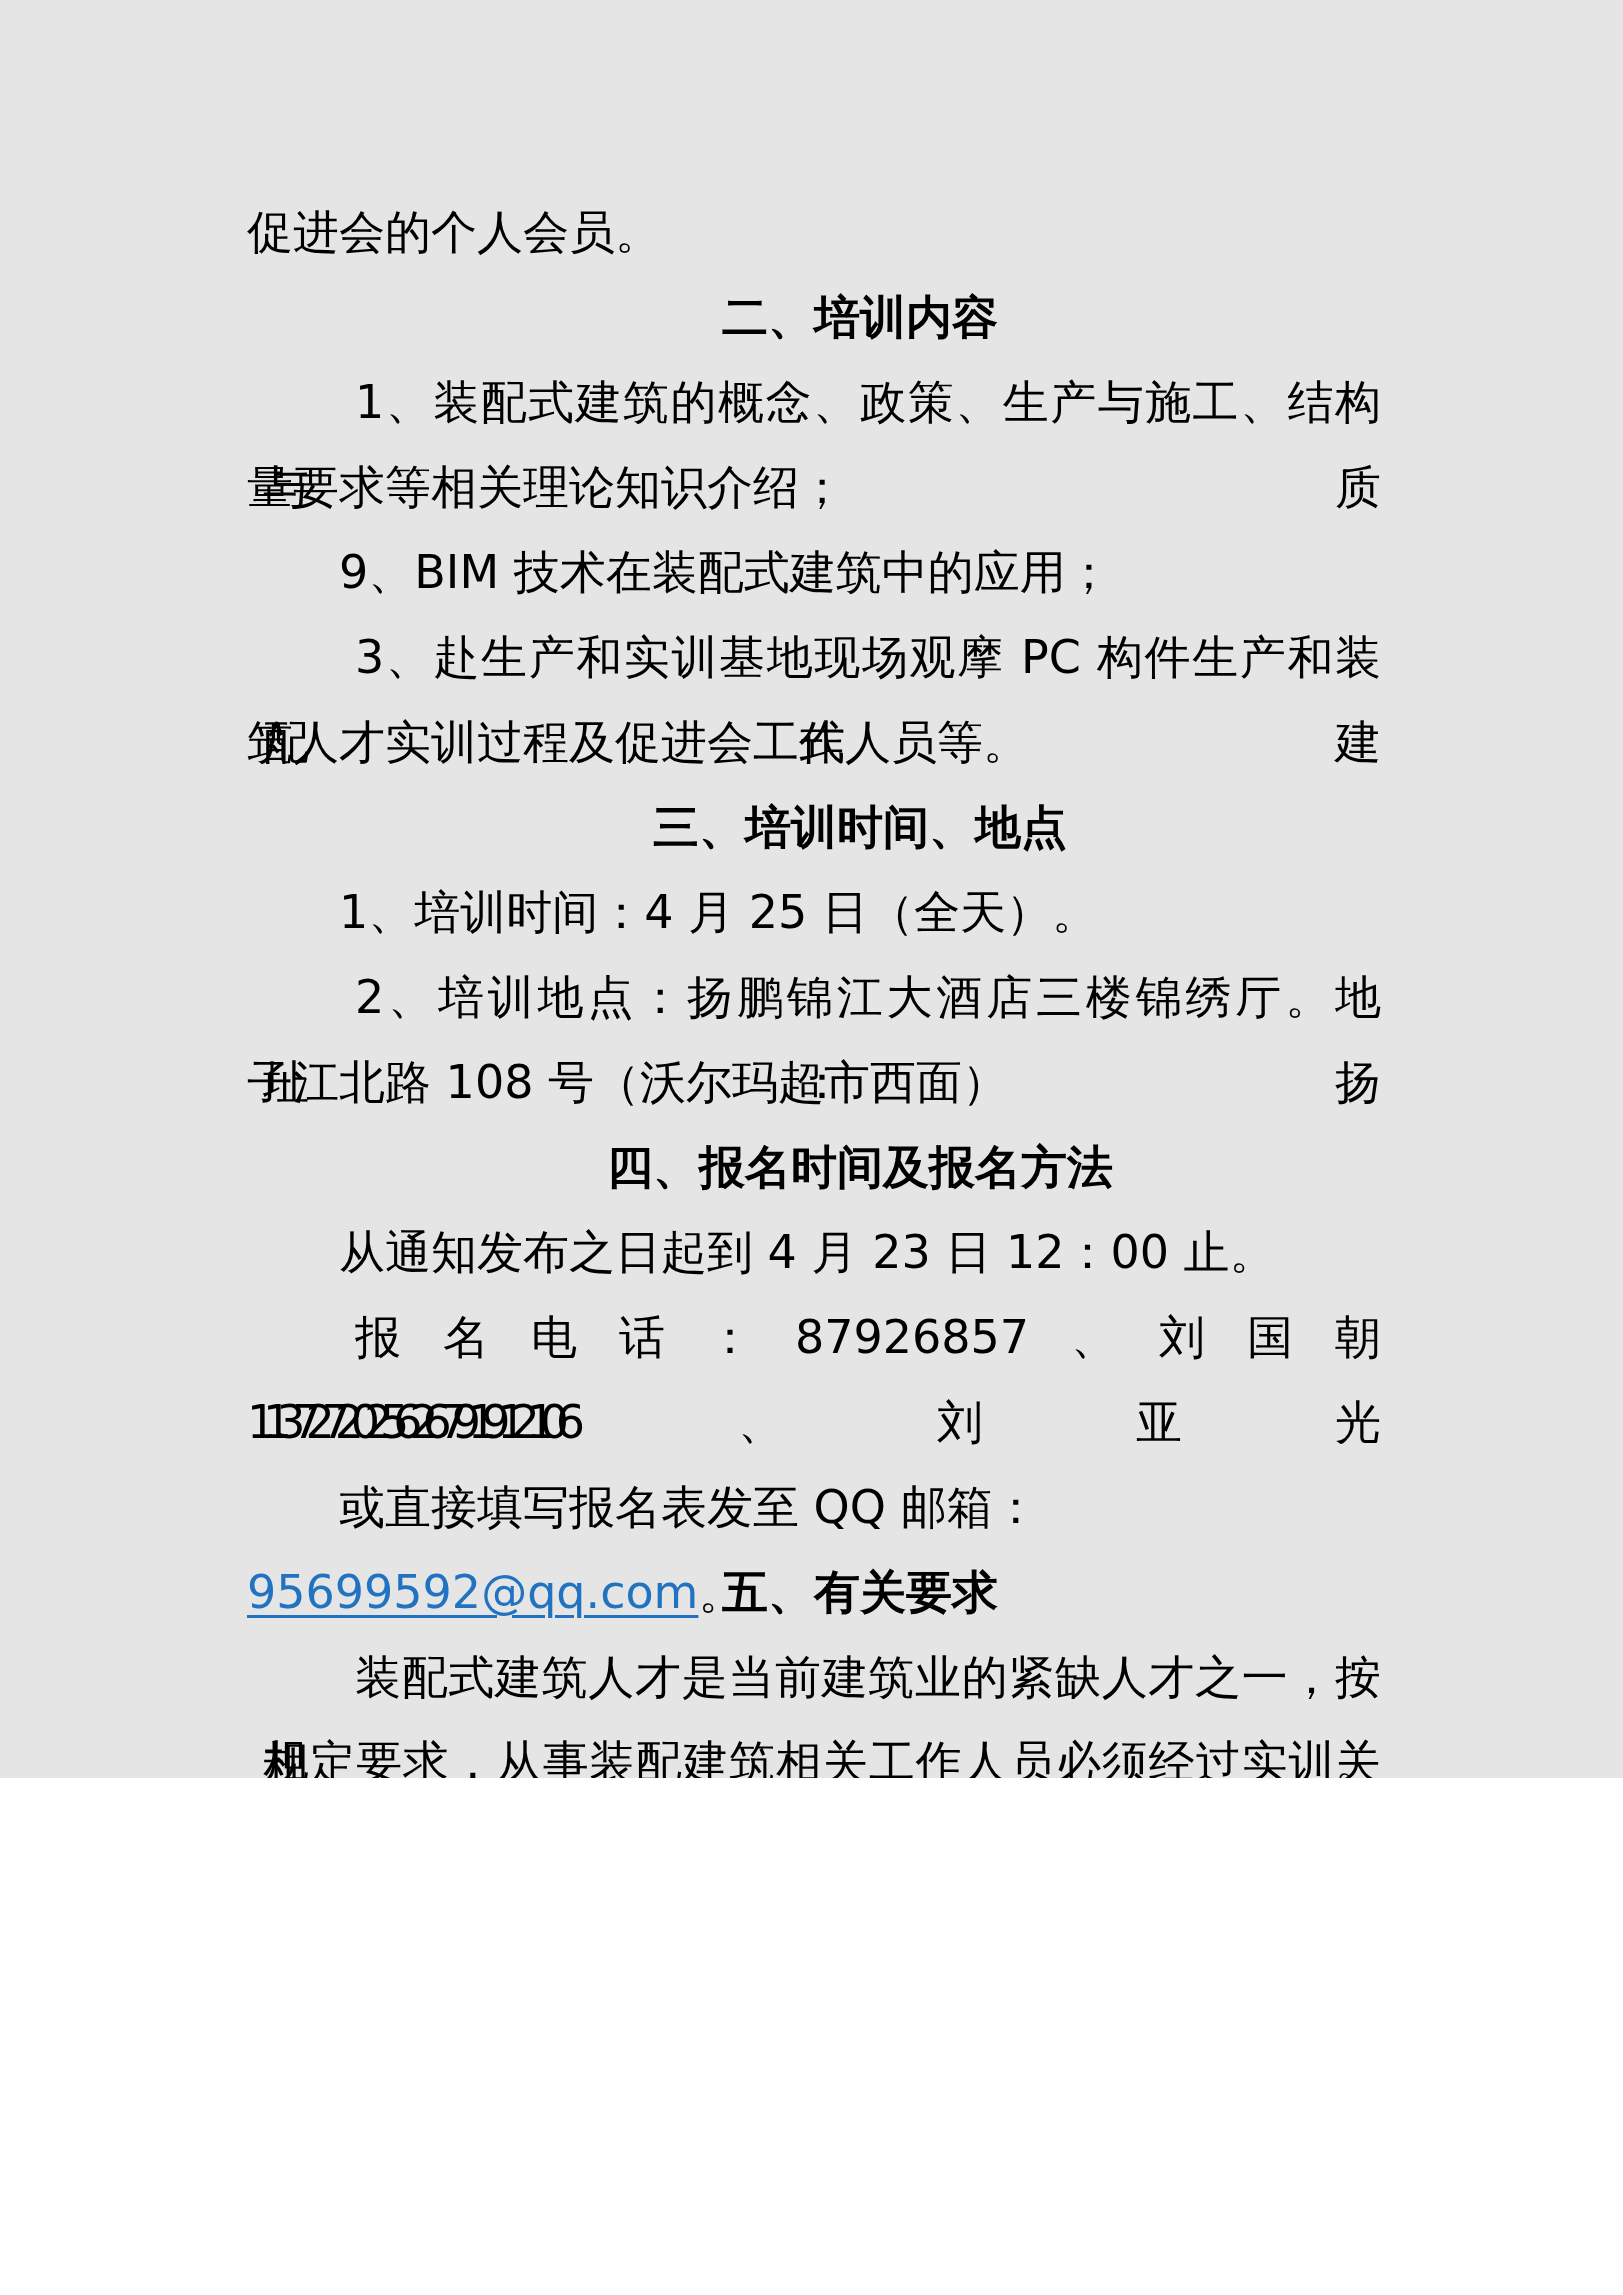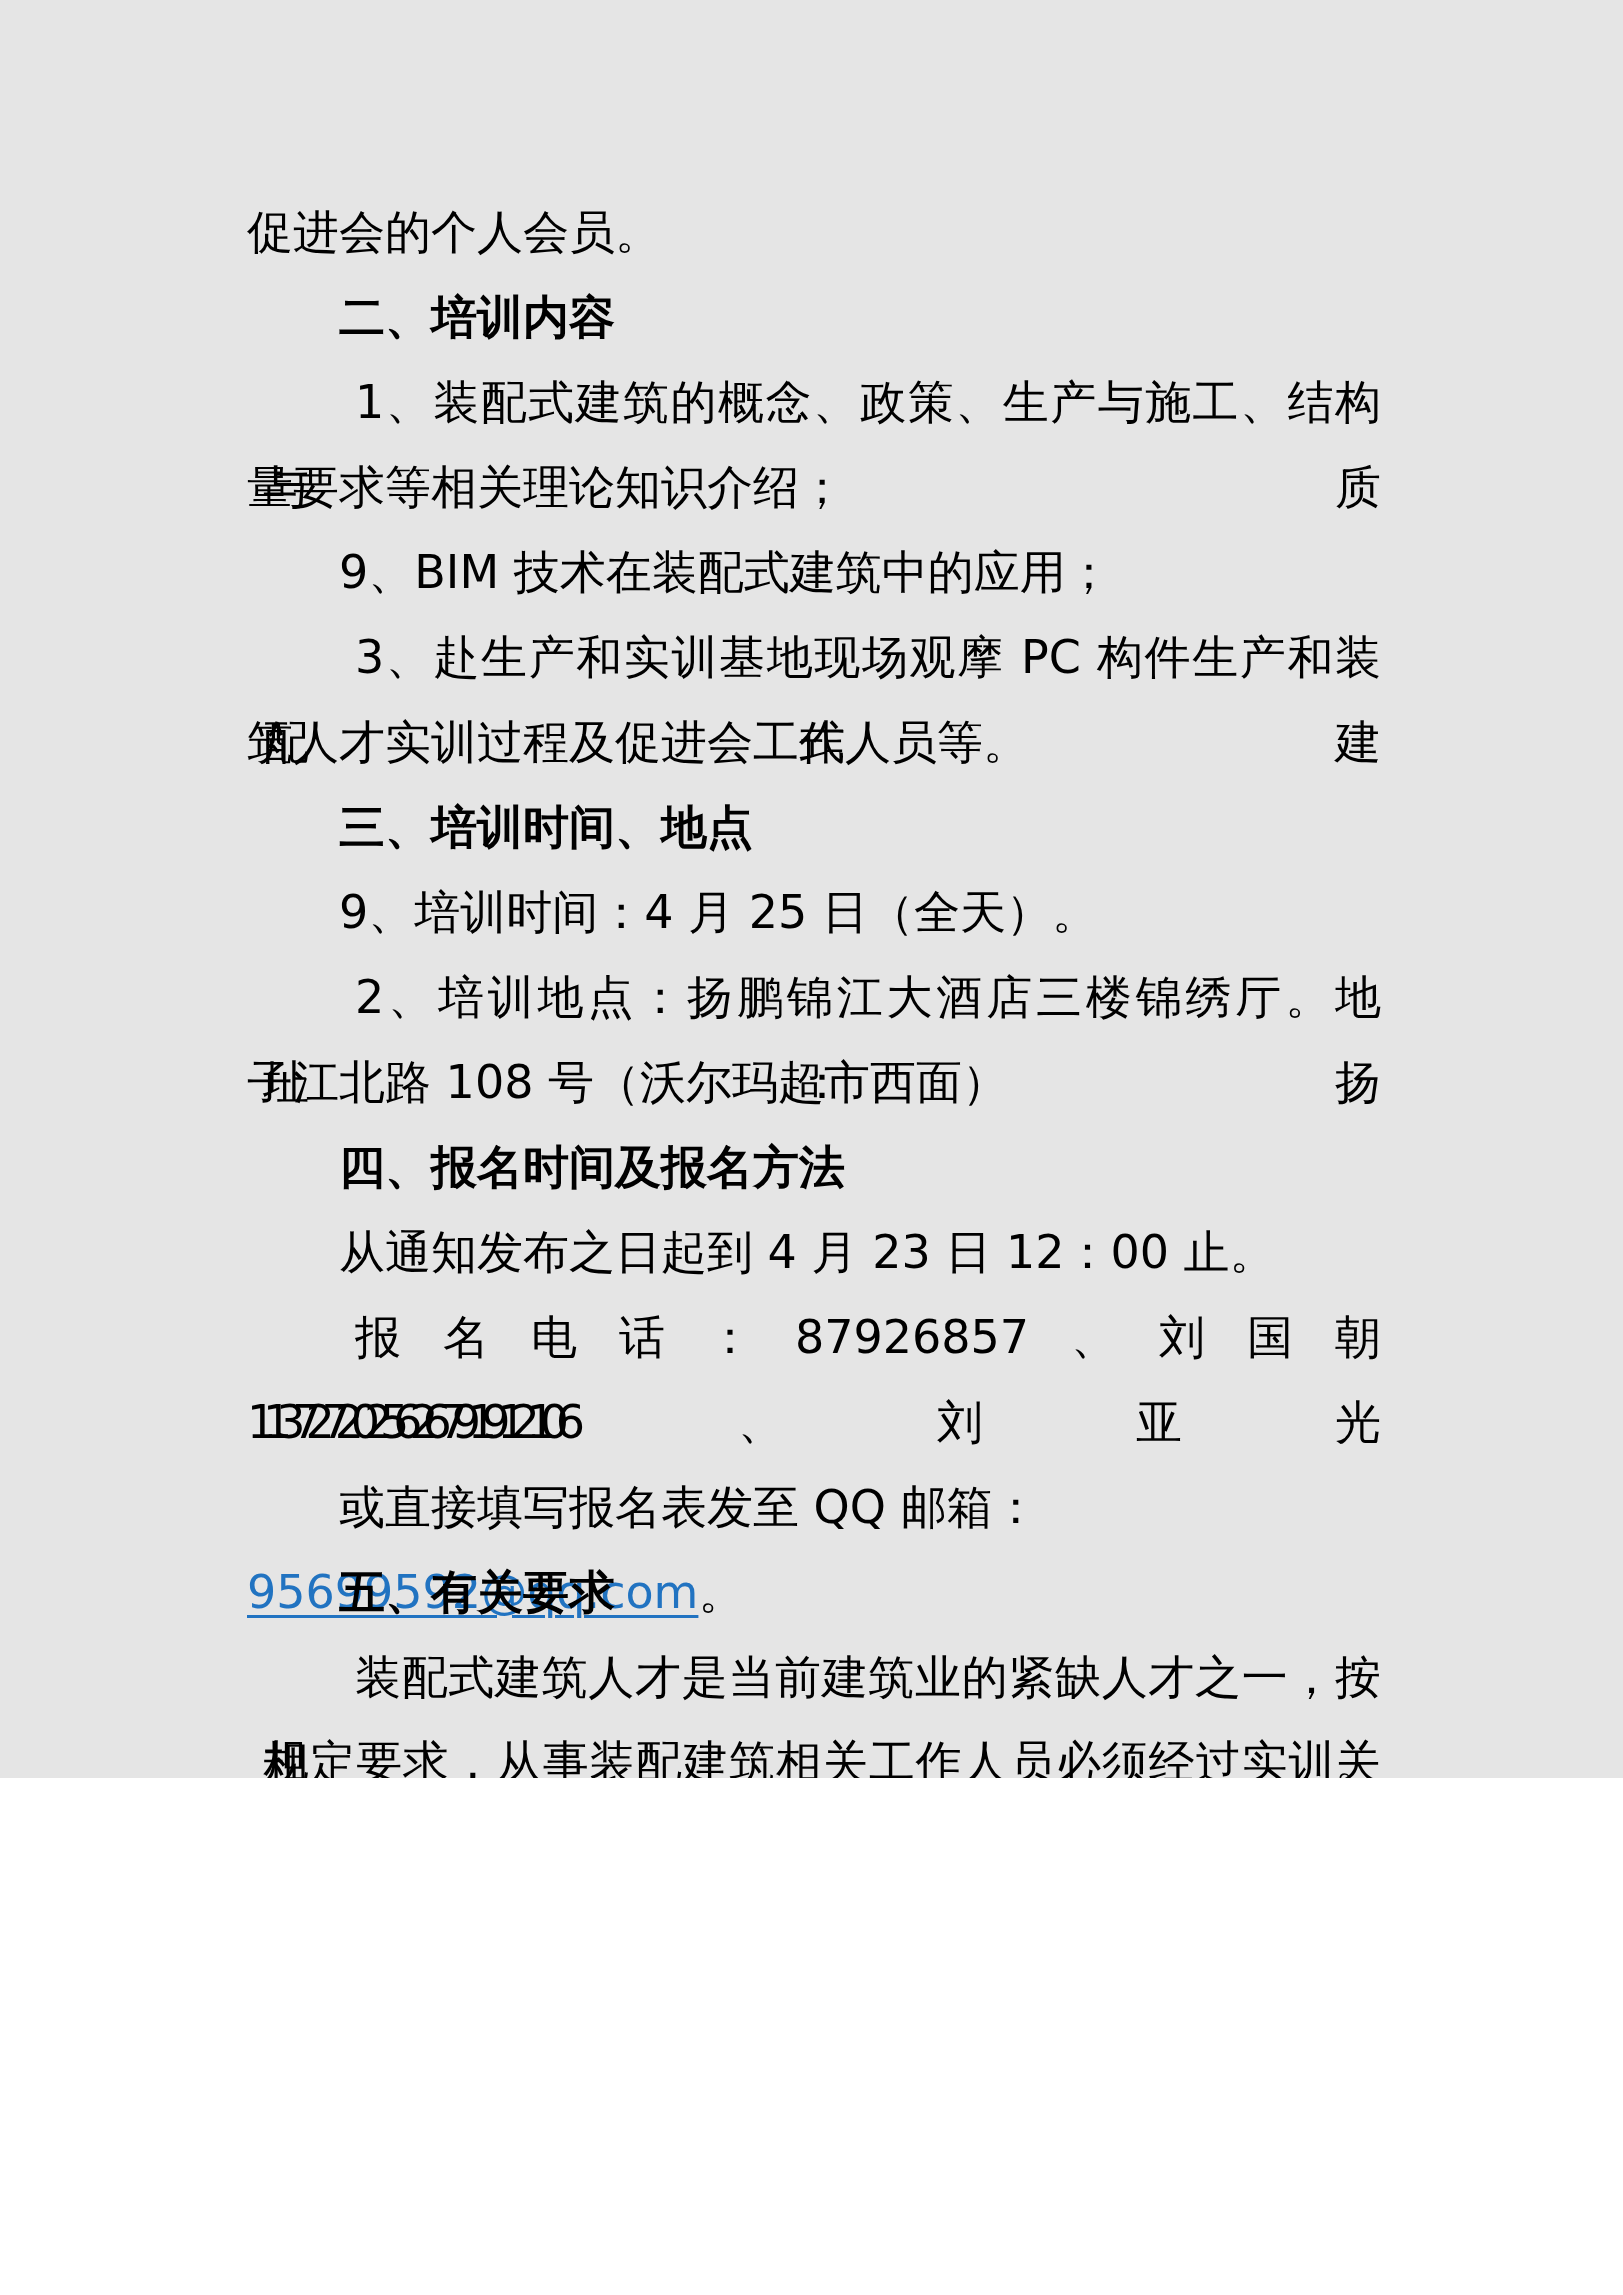--- a/index.html
+++ b/index.html
@@ -34,20 +34,21 @@
   .line.indent {
     text-indent: 92px;
   }
   .line.justify {
     text-align: justify;
     text-align-last: justify;
     margin-left: 16px;
   }
   .line.heading {
     font-weight: 700;
+    text-align: center;
   }
   a.email {
     color: #2173c1;
     text-decoration: underline;
     text-underline-offset: 6.5px;
     text-decoration-thickness: 3.3px;
   }
 </style>
 </head>
 <body>
@@ -60,21 +61,21 @@
     <div class="line indent heading">二、培训内容</div>
 
     <div class="line indent justify">1、装配式建筑的概念、政策、生产与施工、结构与质</div>
     <div class="line">量要求等相关理论知识介绍；</div>
     <div class="line indent">9、BIM 技术在装配式建筑中的应用；</div>
     <div class="line indent justify">3、赴生产和实训基地现场观摩 PC 构件生产和装配式建</div>
     <div class="line">筑人才实训过程及促进会工作人员等。</div>
 
     <div class="line indent heading">三、培训时间、地点</div>
 
-    <div class="line indent">9、培训时间：4 月 25 日（全天）。</div>
+    <div class="line indent">1、培训时间：4 月 25 日（全天）。</div>
     <div class="line indent justify">2、培训地点：扬鹏锦江大酒店三楼锦绣厅。地址：扬</div>
     <div class="line">子江北路 108 号（沃尔玛超市西面）</div>
 
     <div class="line indent heading">四、报名时间及报名方法</div>
 
     <div class="line indent">从通知发布之日起到 4 月 23 日 12：00 止。</div>
     <div class="line indent justify">报名电话：87926857、刘国朝　17705271116、刘亚光</div>
     <div class="line">13222669920</div>
 
     <div class="line indent"><span>或直接填写报名表发至 QQ 邮箱：</span><a class="email" href="#">95699592@qq.com</a><span>。</span></div>

